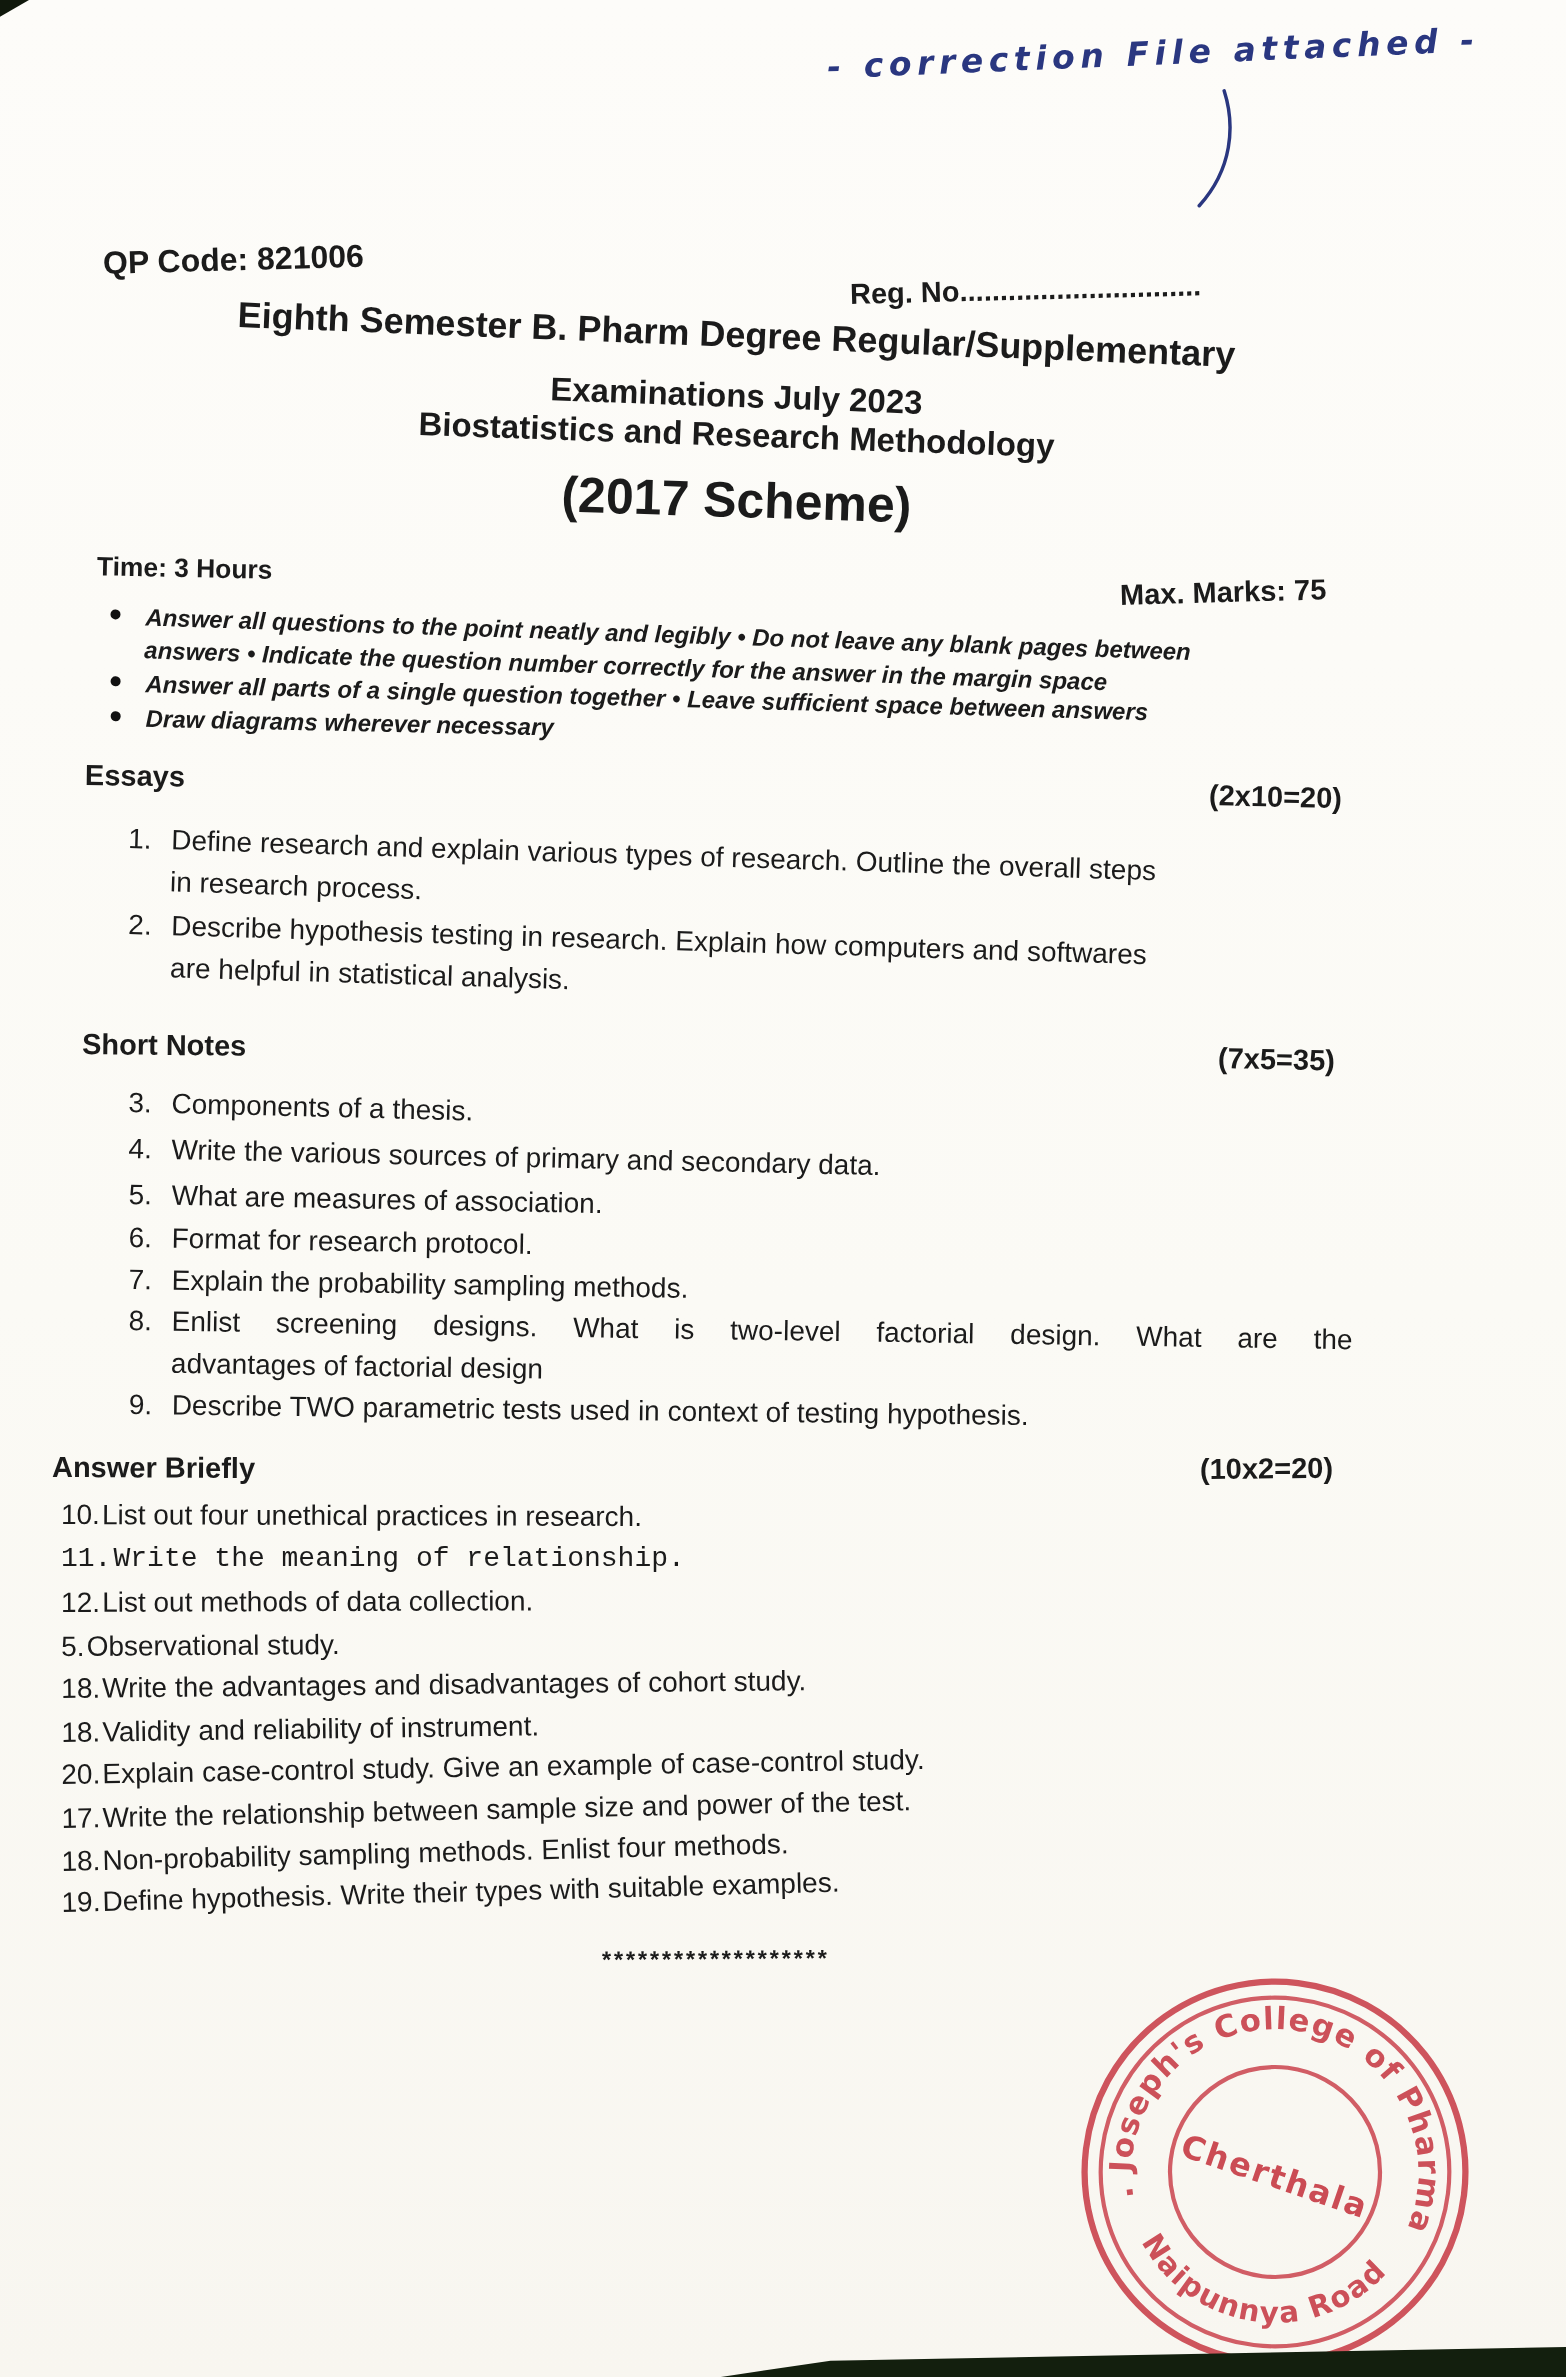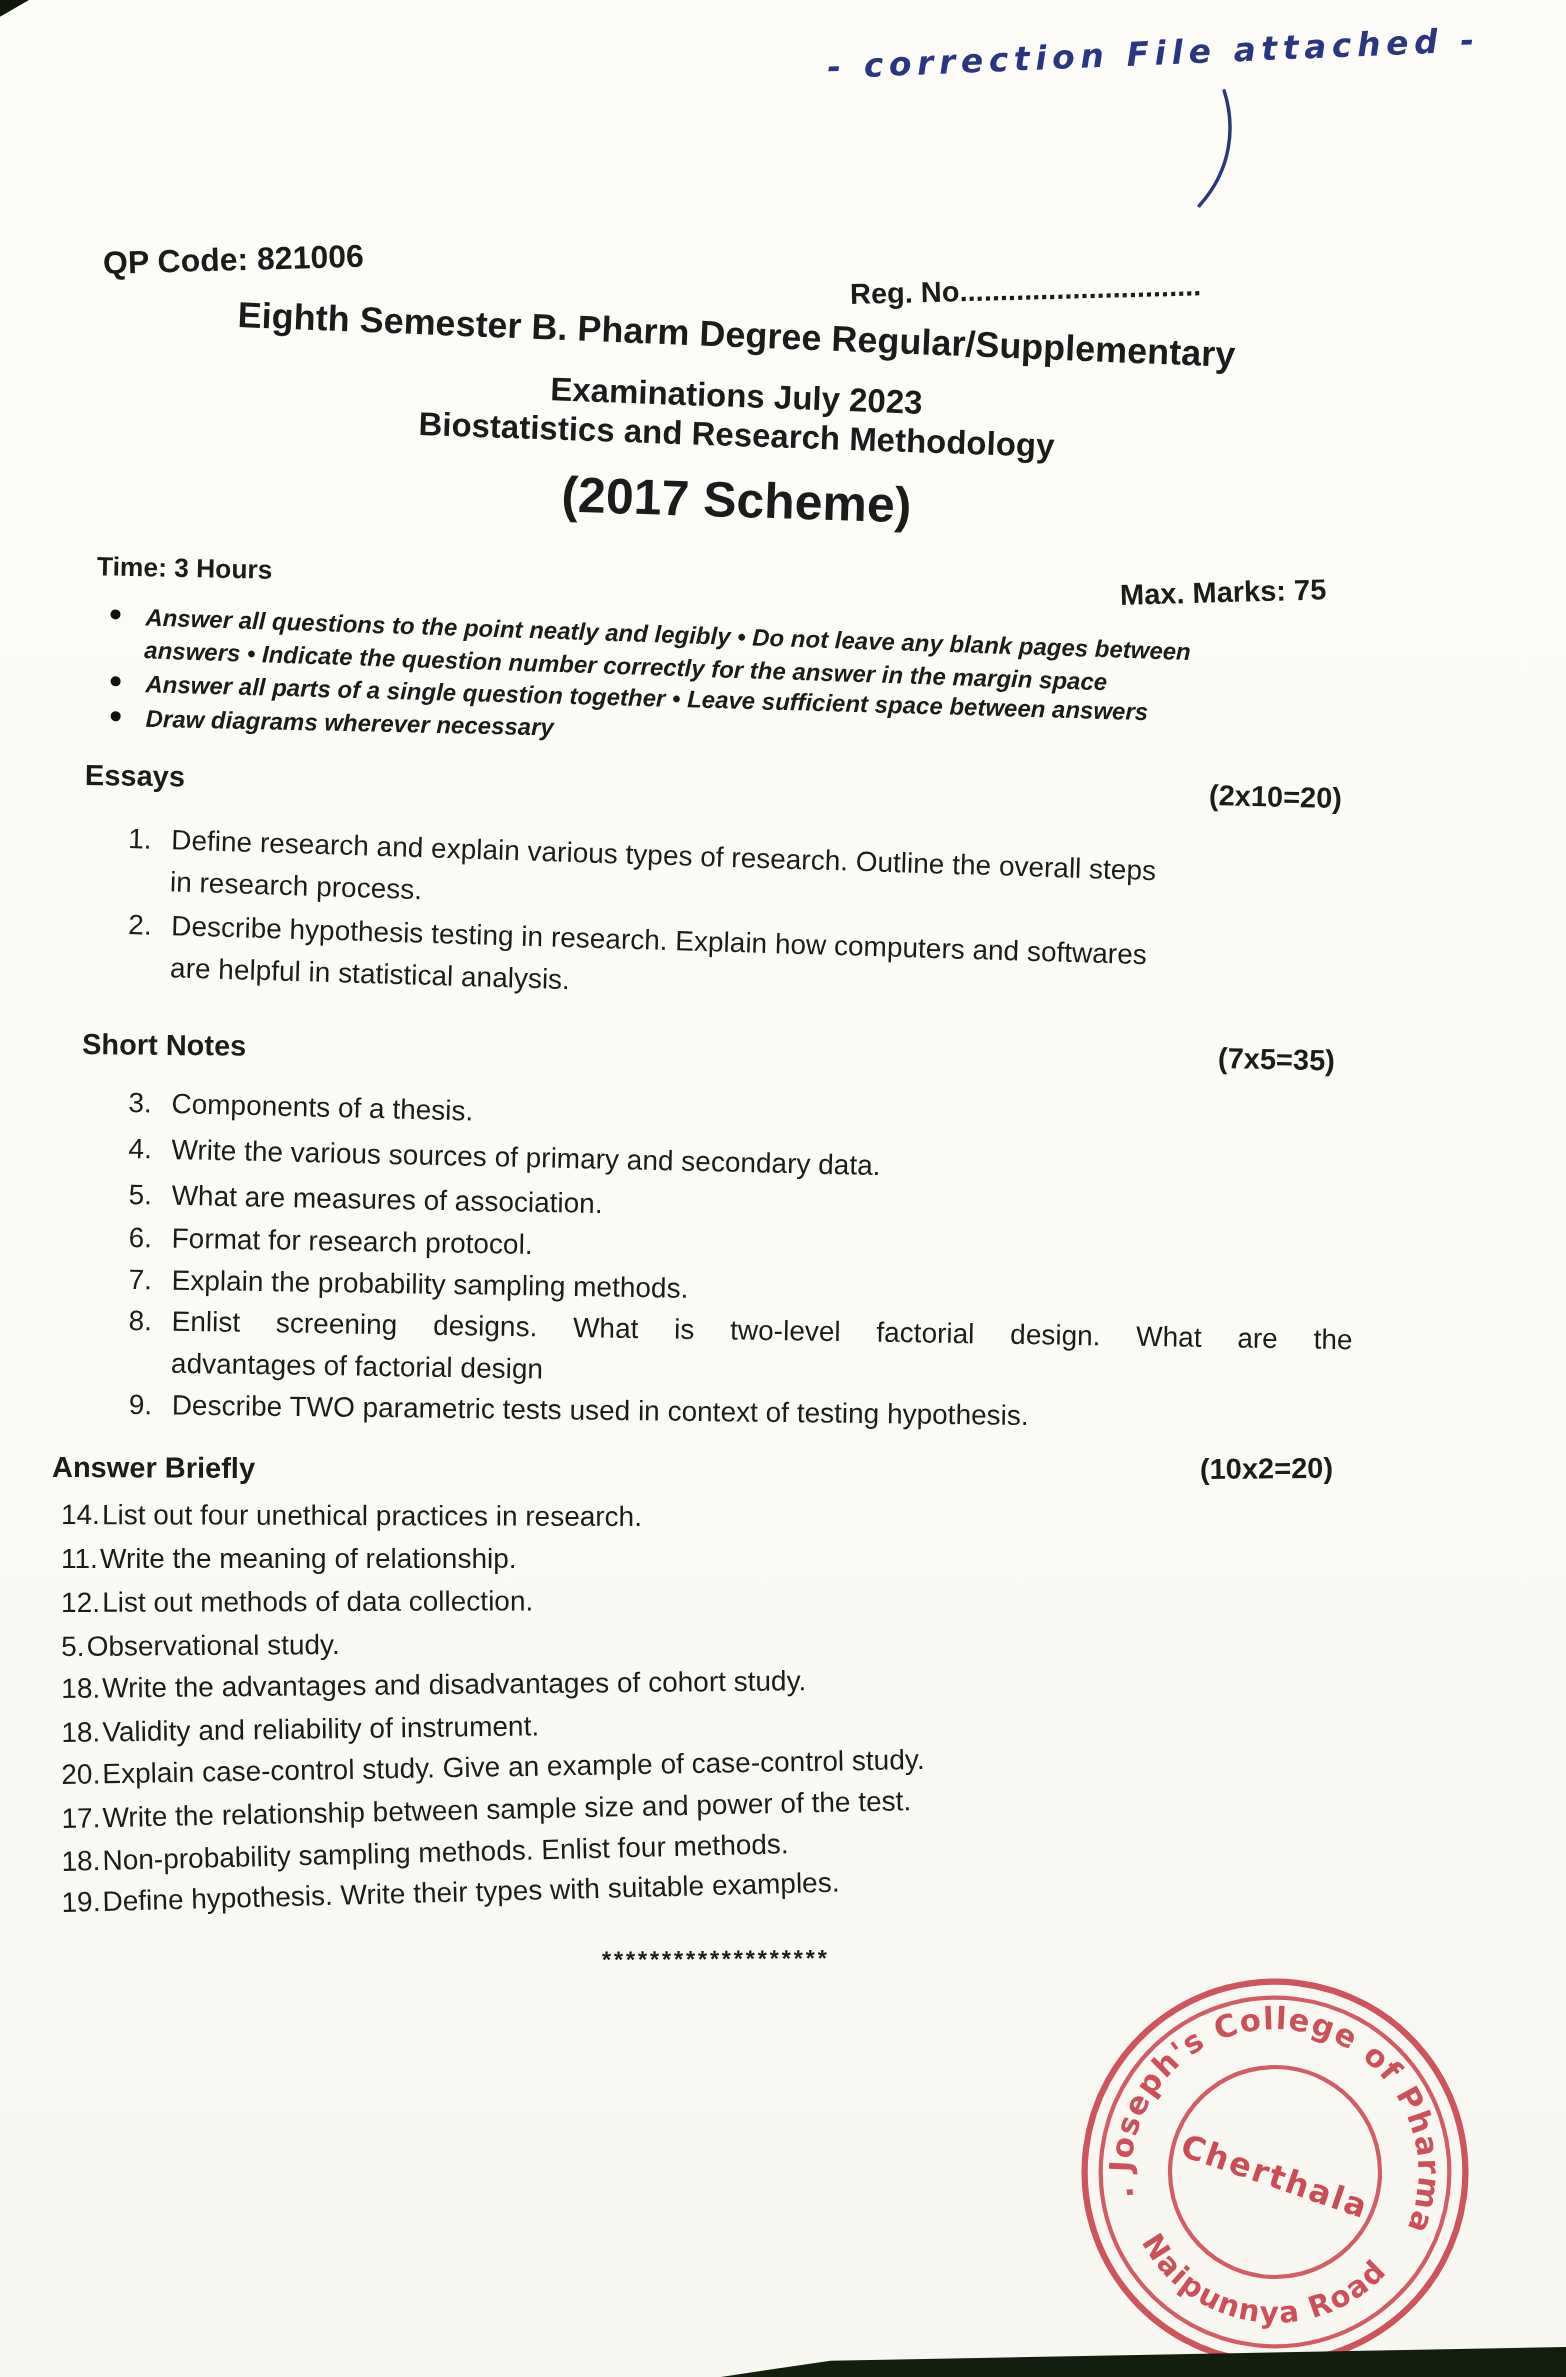--- a/index.html
+++ b/index.html
@@ -58,21 +58,21 @@
   #q1{top:818px;transform:rotate(1.8deg);}
   #q2{top:904px;transform:rotate(1.7deg);}
   #q3{top:1082px;transform:rotate(1.4deg);}
   #q4{top:1128px;transform:rotate(1.3deg);}
   #q5{top:1174px;transform:rotate(1.1deg);}
   #q6{top:1217px;transform:rotate(1deg);}
   #q7{top:1259px;transform:rotate(0.9deg);}
   #q8{top:1300px;transform:rotate(0.9deg);}
   #q9{top:1384px;transform:rotate(0.7deg);}
   #q10{top:1494px;transform:rotate(0.2deg);}
-  #q11{top:1538px;}
+  #q11{top:1538px;font-family:Liberation Mono, monospace;}
   #q12{top:1582px;transform:rotate(-0.2deg);}
   #q13{top:1626px;transform:rotate(-0.4deg);}
   #q14{top:1668px;transform:rotate(-0.6deg);}
   #q15{top:1712px;transform:rotate(-0.8deg);}
   #q16{top:1754px;transform:rotate(-1deg);}
   #q17{top:1798px;transform:rotate(-1.2deg);}
   #q18{top:1841px;transform:rotate(-1.4deg);}
   #q19{top:1882px;transform:rotate(-1.5deg);}
   
   .stars{position:absolute;left:602px;top:1946px;font-size:23.6px;font-weight:bold;letter-spacing:2.8px;
@@ -181,21 +181,21 @@
     <span class="qnum">9.</span>
     <span class="qtext">
         <span class="line">Describe TWO parametric tests used in context of testing hypothesis.</span>
       </span>
   </div>
 
   <div class="sec-h" id="brief-h">Answer Briefly</div>
   <div class="sec-h" id="brief-m">(10x2=20)</div>
 
   <div class="q briefly" id="q10">
-    <span class="qnum">14.</span>
+    <span class="qnum">10.</span>
     <span class="qtext">
         <span class="line">List out four unethical practices in research.</span>
       </span>
   </div>
   <div class="q briefly" id="q11">
     <span class="qnum">11.</span>
     <span class="qtext">
         <span class="line">Write the meaning of relationship.</span>
       </span>
   </div>

